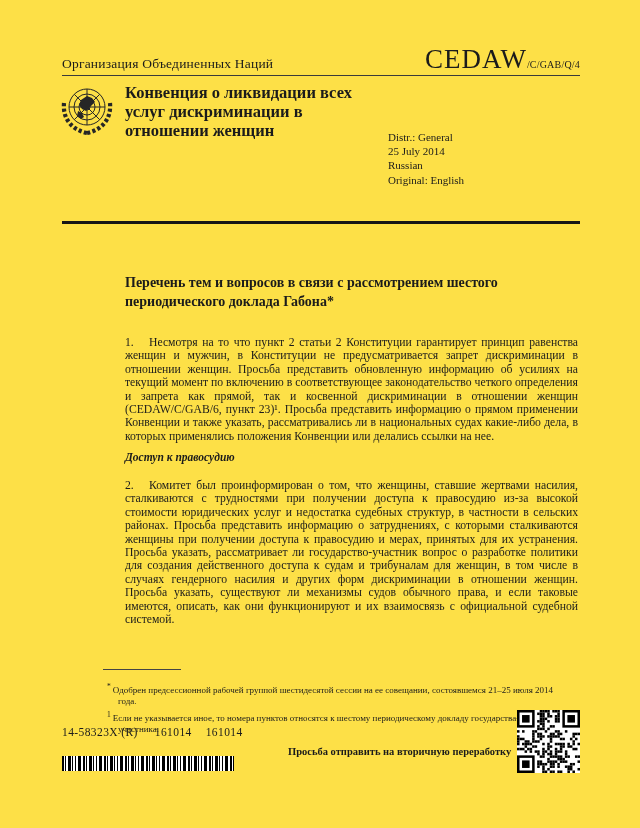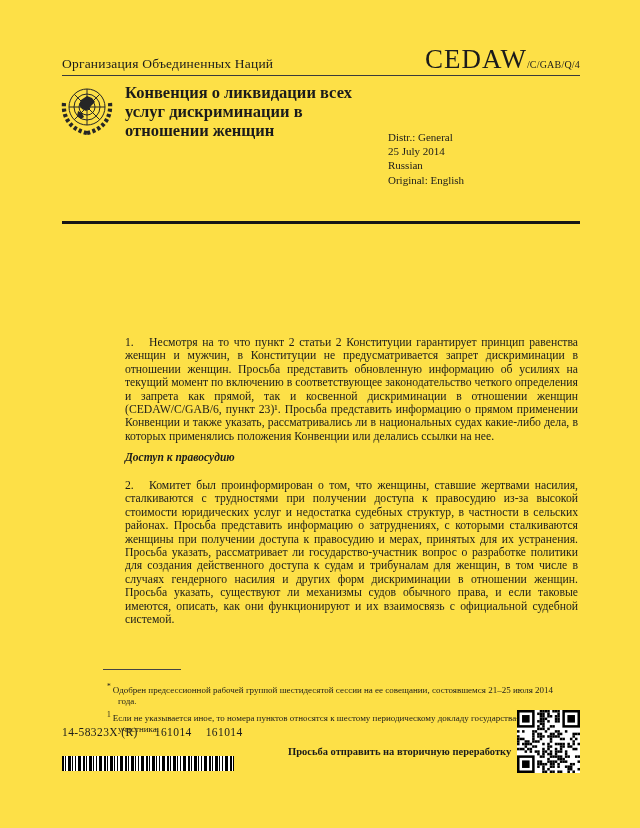--- a/index.html
+++ b/index.html
@@ -89,20 +89,21 @@
   <div class="conv-title">Конвенция о ликвидации всех услуг дискриминации в отношении женщин</div>
   <div class="distr">
     <div>Distr.: General</div>
     <div>25 July 2014</div>
     <div>Russian</div>
     <div>Original: English</div>
   </div>
 
   <div class="rule-thick"></div>
 
+  <div class="main-title">Перечень тем и вопросов в связи с рассмотрением шестого периодического доклада Габона*</div>
 
   <div class="para p1">
     <span class="pnum">1.</span><span>Несмотря на то что пункт 2 статьи 2 Конституции гарантирует принцип равенства женщин и мужчин, в Конституции не предусматривается запрет дискриминации в отношении женщин. Просьба представить обновленную информацию об усилиях на текущий момент по включению в соответствующее законодательство четкого определения и запрета как прямой, так и косвенной дискриминации в отношении женщин (CEDAW/C/GAB/6, пункт 23)¹. Просьба представить информацию о прямом применении Конвенции и также указать, рассматривались ли в национальных судах какие-либо дела, в которых применялись положения Конвенции или делались ссылки на нее.</span>
   </div>
 
   <div class="sec-heading s2">Доступ к правосудию</div>
   <div class="para p2">
     <span class="pnum">2.</span><span>Комитет был проинформирован о том, что женщины, ставшие жертвами насилия, сталкиваются с трудностями при получении доступа к правосудию из-за высокой стоимости юридических услуг и недостатка судебных структур, в частности в сельских районах. Просьба представить информацию о затруднениях, с которыми сталкиваются женщины при получении доступа к правосудию и мерах, принятых для их устранения. Просьба указать, рассматривает ли государство-участник вопрос о разработке политики для создания действенного доступа к судам и трибуналам для женщин, в том числе в случаях гендерного насилия и других форм дискриминации в отношении женщин. Просьба указать, существуют ли механизмы судов обычного права, и если таковые имеются, описать, как они функционируют и их взаимосвязь с официальной судебной системой.</span>
   </div>
 

